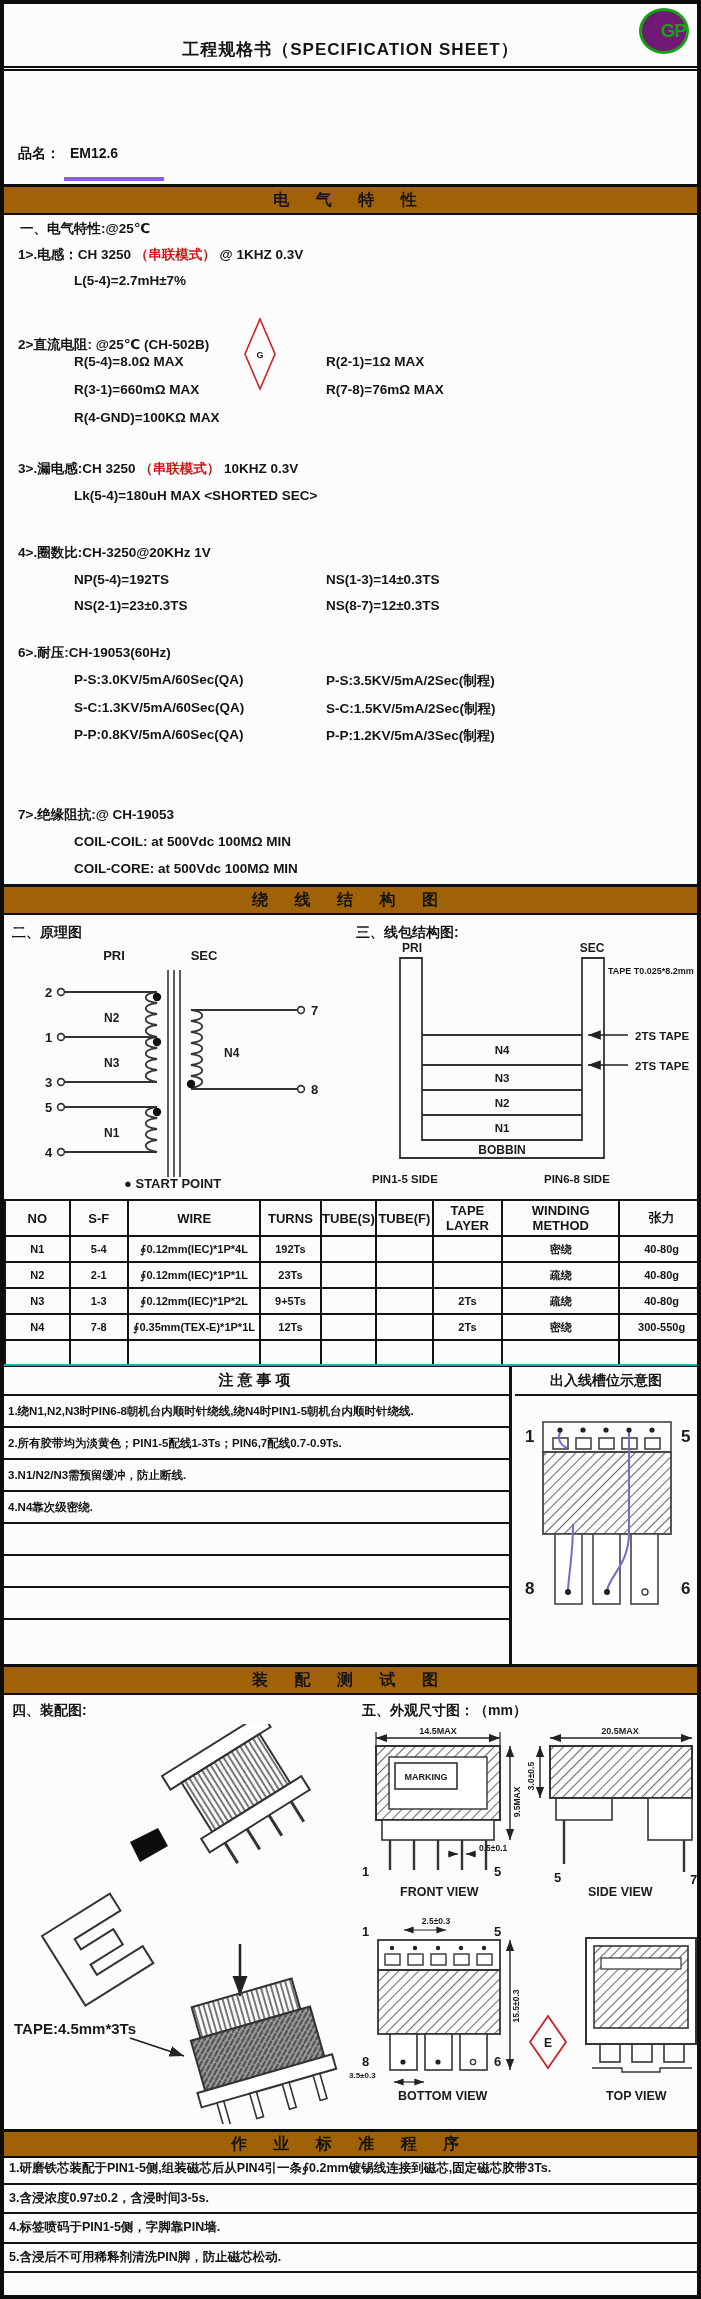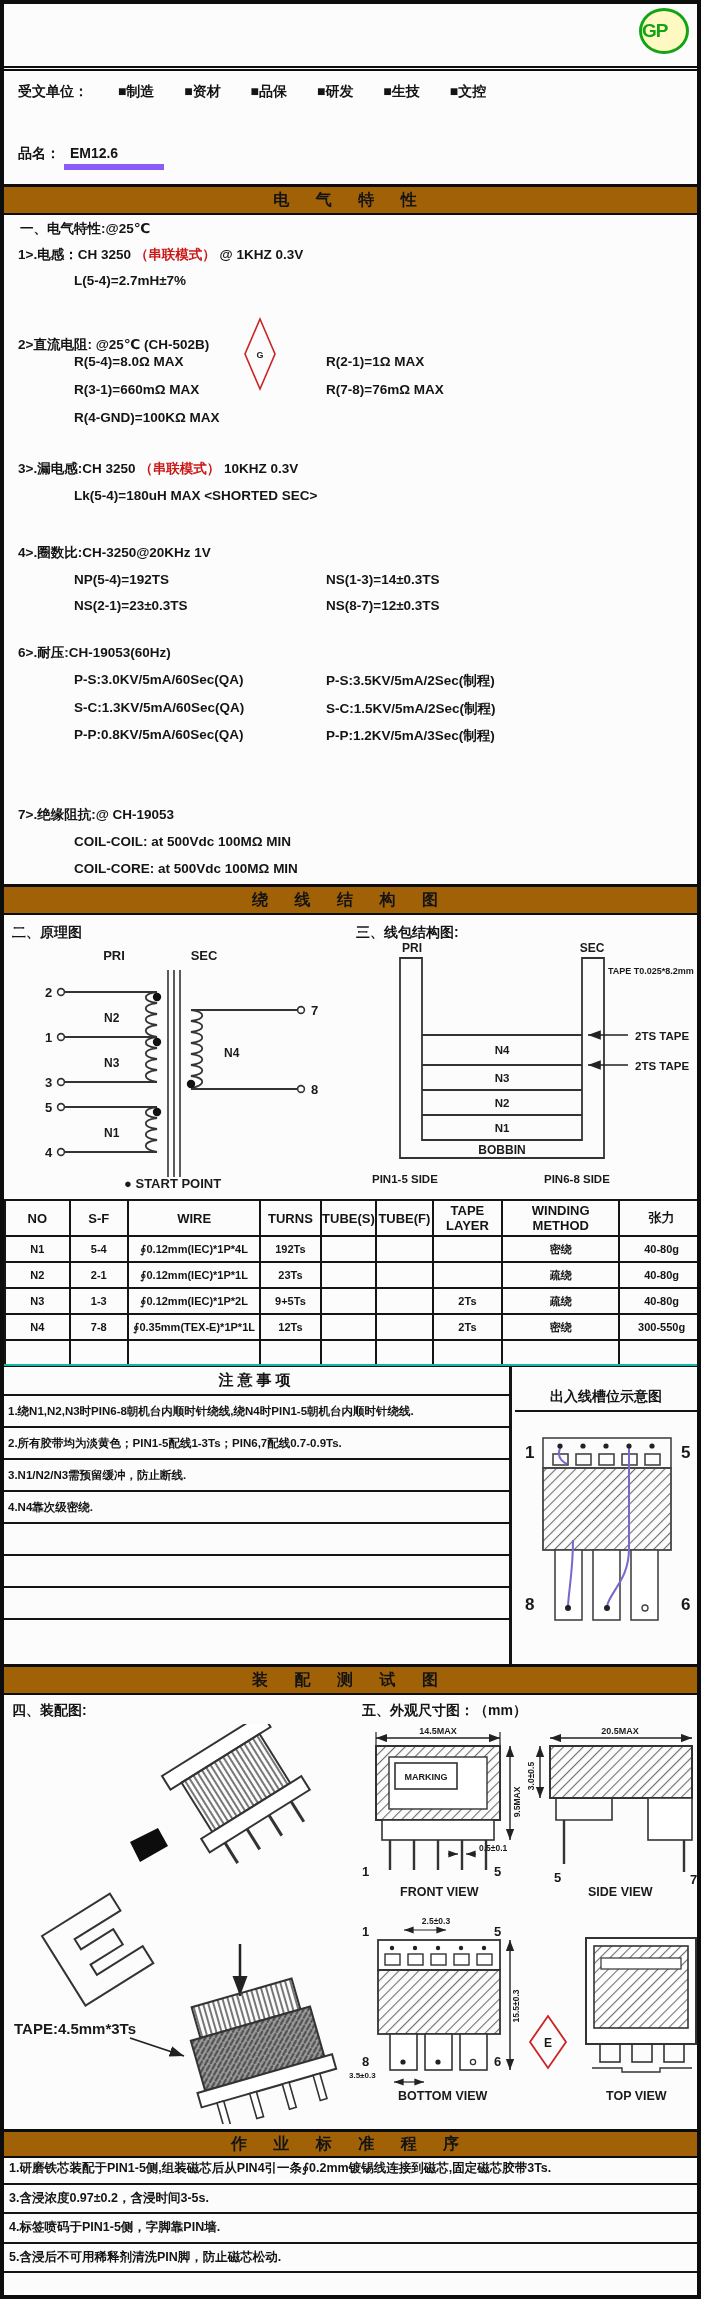--- a/index.html
+++ b/index.html
@@ -8,28 +8,28 @@
     background:#fcfcfc;color:#141414;box-sizing:border-box;
     border:4px solid #0d0d0d;
     font-family:"Liberation Sans","DejaVu Sans",sans-serif;
     font-weight:bold;overflow:hidden;
   }
   .abs{position:absolute;}
   
   .hdr{position:absolute;top:0;left:0;width:100%;height:62px;border-bottom:5px double #0d0d0d;}
   .hdr-title{position:absolute;top:34px;left:0;width:100%;text-align:center;font-size:17px;letter-spacing:1px;}
   .gp{position:absolute;top:4px;right:8px;width:44px;height:40px;border:3px solid #13a413;border-radius:50%;
-      display:flex;align-items:center;justify-content:flex-start;background:#fef9c3;}
+      display:flex;align-items:center;justify-content:flex-end;background:#701a75;}
   .gp-inner{color:#13a413;font-size:19px;letter-spacing:-1px;font-weight:bold;}
   
   .meta{position:absolute;top:67px;left:0;width:100%;height:113px;}
   .recip{position:absolute;top:12px;left:14px;font-size:14px;}
   .recip span{margin-right:26px;}
   .prod{position:absolute;top:74px;left:14px;font-size:14px;}
-  .prod .pname{display:inline-block;border-bottom:6px solid #8b5cf6;padding:0 46px 3px 6px;}
+  .prod .pname{display:inline-block;border-bottom:4px solid #8b5cf6;padding:0 46px 16px 6px;}
   
   .secbar{position:absolute;left:0;width:100%;text-align:center;font-size:16px;letter-spacing:11px;
           border-top:3px solid #0d0d0d;border-bottom:2px solid #0d0d0d;background:#a16207;}
   
   .elec{position:absolute;top:208px;left:0;width:100%;height:672px;font-size:13.5px;}
   .eline{position:absolute;white-space:nowrap;}
   .ecol2{position:absolute;left:0;width:100%;}
   .ecol2 .c1{position:absolute;left:70px;white-space:nowrap;}
   .ecol2 .c2{position:absolute;left:322px;white-space:nowrap;}
   .red{color:#cc1616;}
@@ -43,21 +43,21 @@
   table.wt th,table.wt td{border:2px solid #141414;text-align:center;font-weight:bold;padding:0;overflow:hidden;}
   table.wt th{font-size:13px;height:34px;}
   table.wt td{font-size:11px;height:24px;}
   td.wire{font-size:10.5px;}
   
   .notes{position:absolute;top:1360px;left:0;width:100%;height:300px;border-top:2px solid #14b8a6;}
   .notes-left{position:absolute;left:0;top:0;width:508px;height:100%;border-right:3px solid #141414;box-sizing:border-box;}
   .notes-title{height:28px;line-height:28px;text-align:center;font-size:15px;letter-spacing:4px;border-bottom:2px solid #141414;}
   .note-row{height:30px;line-height:30px;font-size:11.5px;border-bottom:2px solid #141414;padding-left:4px;white-space:nowrap;overflow:hidden;}
   .note-row.empty{height:30px;}
-  .notes-right{position:absolute;left:511px;top:16px;right:0;height:100%;}
+  .notes-right{position:absolute;left:511px;top:0;right:0;height:100%;}
   .slot-title{height:28px;line-height:28px;text-align:center;font-size:14px;border-bottom:2px solid #141414;}
   
   .asm{position:absolute;top:1688px;left:0;width:100%;height:437px;}
   
   .proc{position:absolute;top:2151px;left:0;width:100%;height:148px;}
   .proc-row{height:27.5px;line-height:27.5px;font-size:12.5px;border-bottom:2px solid #141414;padding-left:5px;white-space:nowrap;overflow:hidden;}
 </style>
 </head>
 <body>
 
@@ -75,35 +75,27 @@
     </pattern>
     <marker id="arr" markerWidth="9" markerHeight="8" refX="8" refY="3" orient="auto-start-reverse">
       <path d="M0,0 L8,3 L0,6 z" fill="#222"></path>
     </marker>
   </defs>
 </svg>
 
 <div class="page">
 
   <div class="hdr">
+    <div class="hdr-title">工程规格书（SPECIFICATION SHEET）</div>
     <div class="gp">
       <span class="gp-inner">GP</span>
     </div>
   </div>
 
   <div class="meta">
-    <div class="recip">
-      <span>受文单位：</span>
-      <span>■制造</span>
-      <span>■资材</span>
-      <span>■品保</span>
-      <span>■研发</span>
-      <span>■生技</span>
-      <span>■文控</span>
-    </div>
     <div class="prod">
       <span>品名：</span>
       <span class="pname">EM12.6</span>
     </div>
   </div>
 
   <div class="secbar" style="top:180px;height:26px;line-height:26px;">电 气 特 性</div>
 
   <div class="elec">
     <div class="eline" style="top:8px;left:16px;">一、电气特性:@25℃</div>

